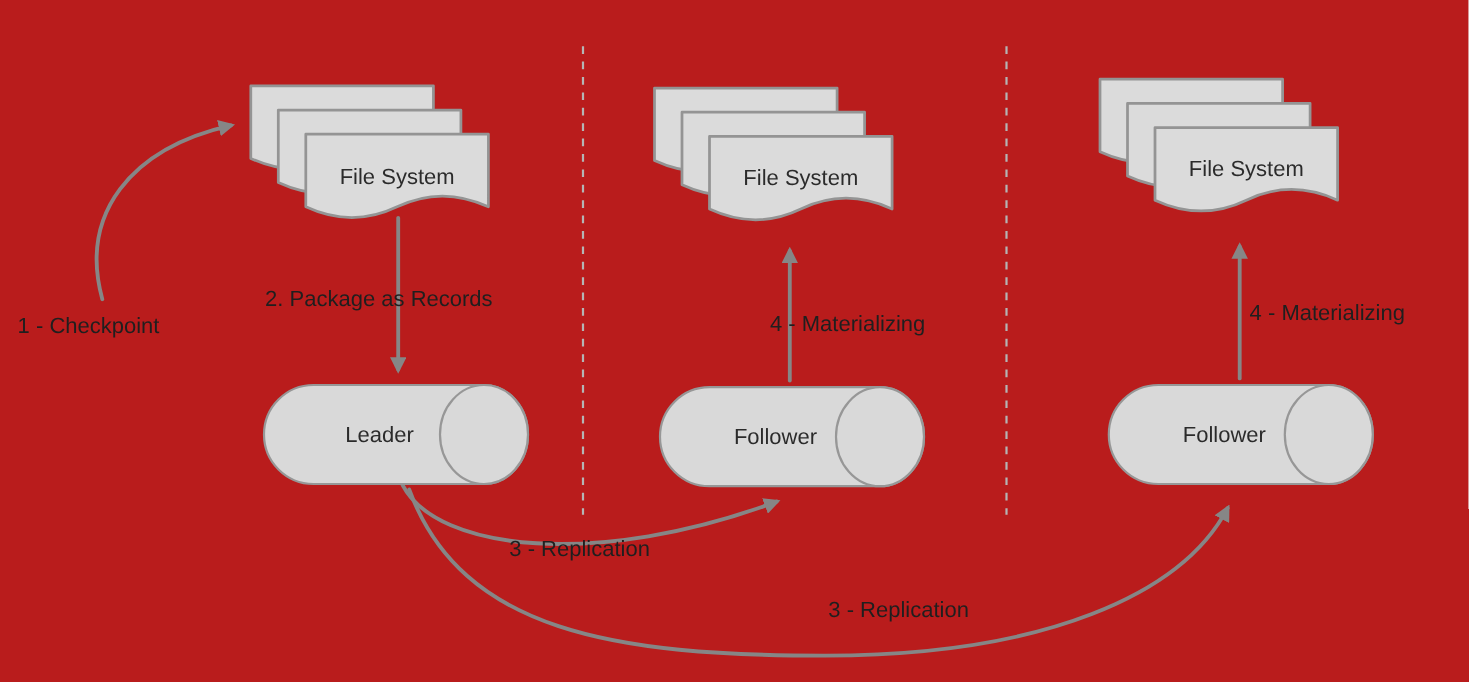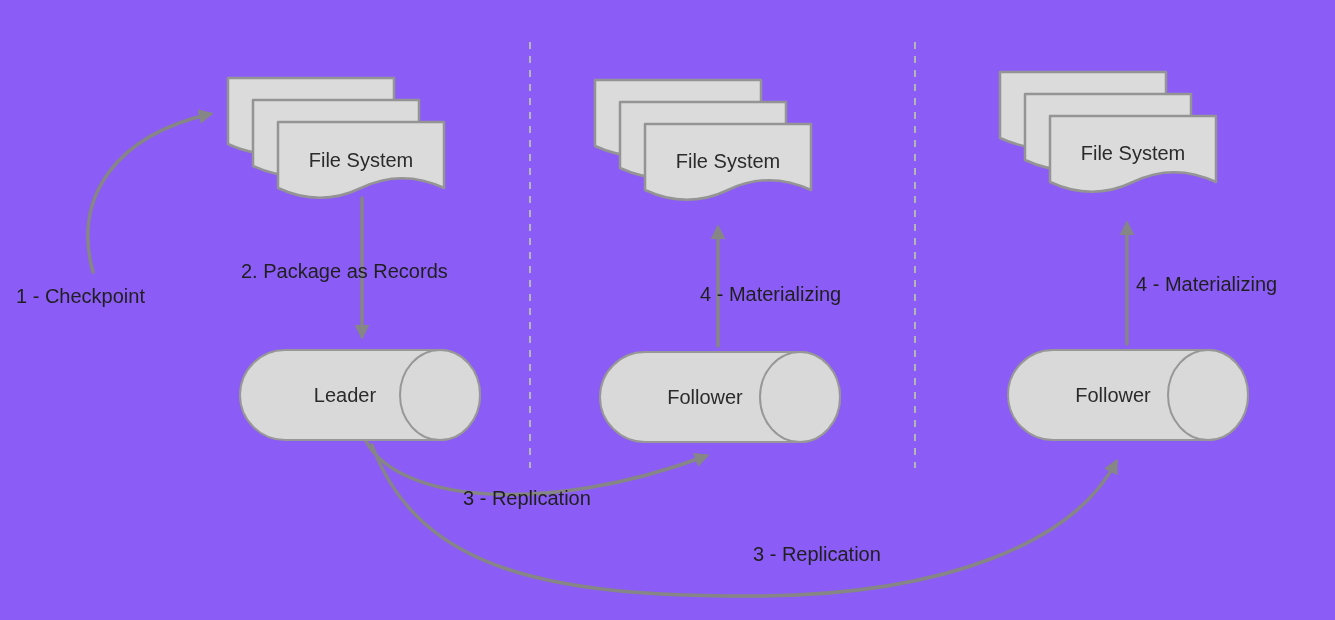--- a/index.html
+++ b/index.html
@@ -1,17 +1,17 @@
 <!DOCTYPE html>
 <html><head>
 <meta charset="utf-8">
 <style>
   html,body{margin:0;padding:0;background:#f5f5f5;}
   .stage{
-    position:relative;width:1335px;height:620px;background:#8b5cf6;
+    position:relative;width:1335px;height:620px;background:#b91c1c;
     font-family:"Liberation Sans","DejaVu Sans",sans-serif;overflow:hidden;
   }
   svg{display:block;}
   .doc{fill:#dbdbdb;stroke:#949494;stroke-width:2.5;stroke-linejoin:round;}
   .cyl-body{fill:#d9d9d9;stroke:#979797;stroke-width:2;}
   .cyl-cap{fill:#d9d9d9;stroke:#979797;stroke-width:2;}
   .arrow{fill:none;stroke:#868686;stroke-width:3.5;stroke-linecap:round;}
   .dash{stroke:#b5b5b5;stroke-width:2;stroke-dasharray:7 7;fill:none;}
   .edge-lbl{font-size:20px;fill:#1f1f1f;}
   .node-lbl{font-size:20px;fill:#2b2b2b;text-anchor:middle;}

